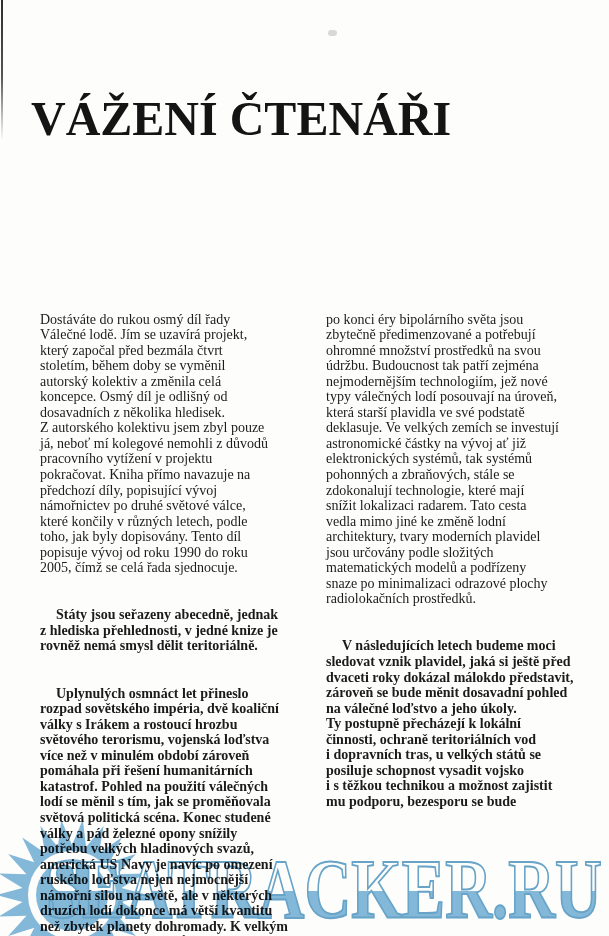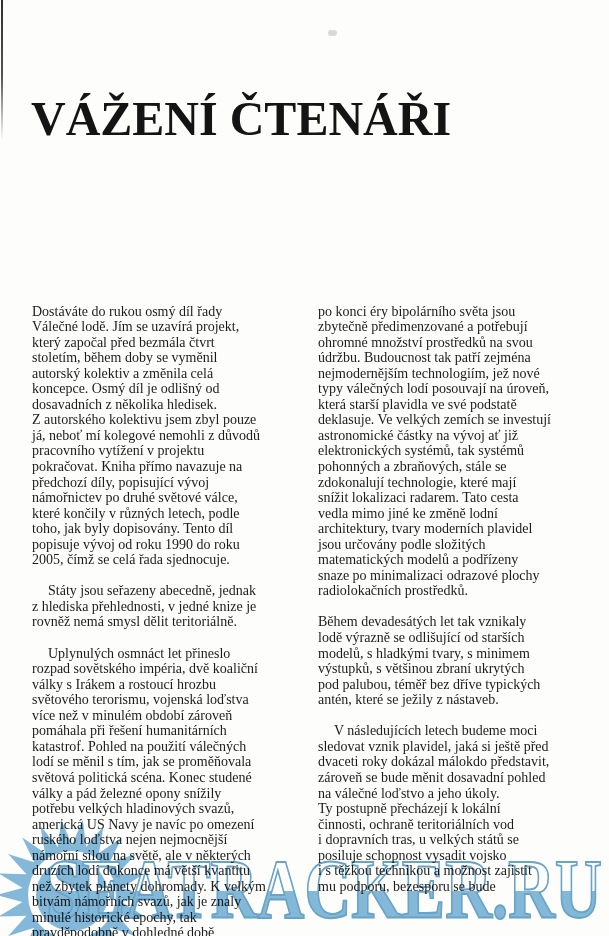--- a/index.html
+++ b/index.html
@@ -42,22 +42,22 @@
     gap: 14px;
   }
   .col {
     font-size: 14px;
     line-height: 15.55px;
     color: #1b1b1b;
     white-space: pre-line;
   }
   .col-left  { width: 272px; }
   .col-right { width: 266px; }
-  .col p { margin: 0; }
-  .col p.indent { text-indent: 16px; }
+  .col p { margin: 8px; }
+  .col p.indent { text-indent: 16px; font-weight: bold; }
   .watermark {
     position: absolute;
     left: 0; top: 818px;
     width: 609px; height: 118px;
     mix-blend-mode: multiply;
     opacity: 0.92;
     pointer-events: none;
   }
 </style>
 </head>
@@ -127,26 +127,20 @@
 elektronických systémů, tak systémů
 pohonných a zbraňových, stále se
 zdokonalují technologie, které mají
 snížit lokalizaci radarem. Tato cesta
 vedla mimo jiné ke změně lodní
 architektury, tvary moderních plavidel
 jsou určovány podle složitých
 matematických modelů a podřízeny
 snaze po minimalizaci odrazové plochy
 radiolokačních prostředků.</p>
-      <p>Během devadesátých let tak vznikaly
-lodě výrazně se odlišující od starších
-modelů, s hladkými tvary, s minimem
-výstupků, s většinou zbraní ukrytých
-pod palubou, téměř bez dříve typických
-antén, které se ježily z nástaveb.</p>
       <p class="indent">V následujících letech budeme moci
 sledovat vznik plavidel, jaká si ještě před
 dvaceti roky dokázal málokdo představit,
 zároveň se bude měnit dosavadní pohled
 na válečné loďstvo a jeho úkoly.
 Ty postupně přecházejí k lokální
 činnosti, ochraně teritoriálních vod
 i dopravních tras, u velkých států se
 posiluje schopnost vysadit vojsko
 i s těžkou technikou a možnost zajistit

